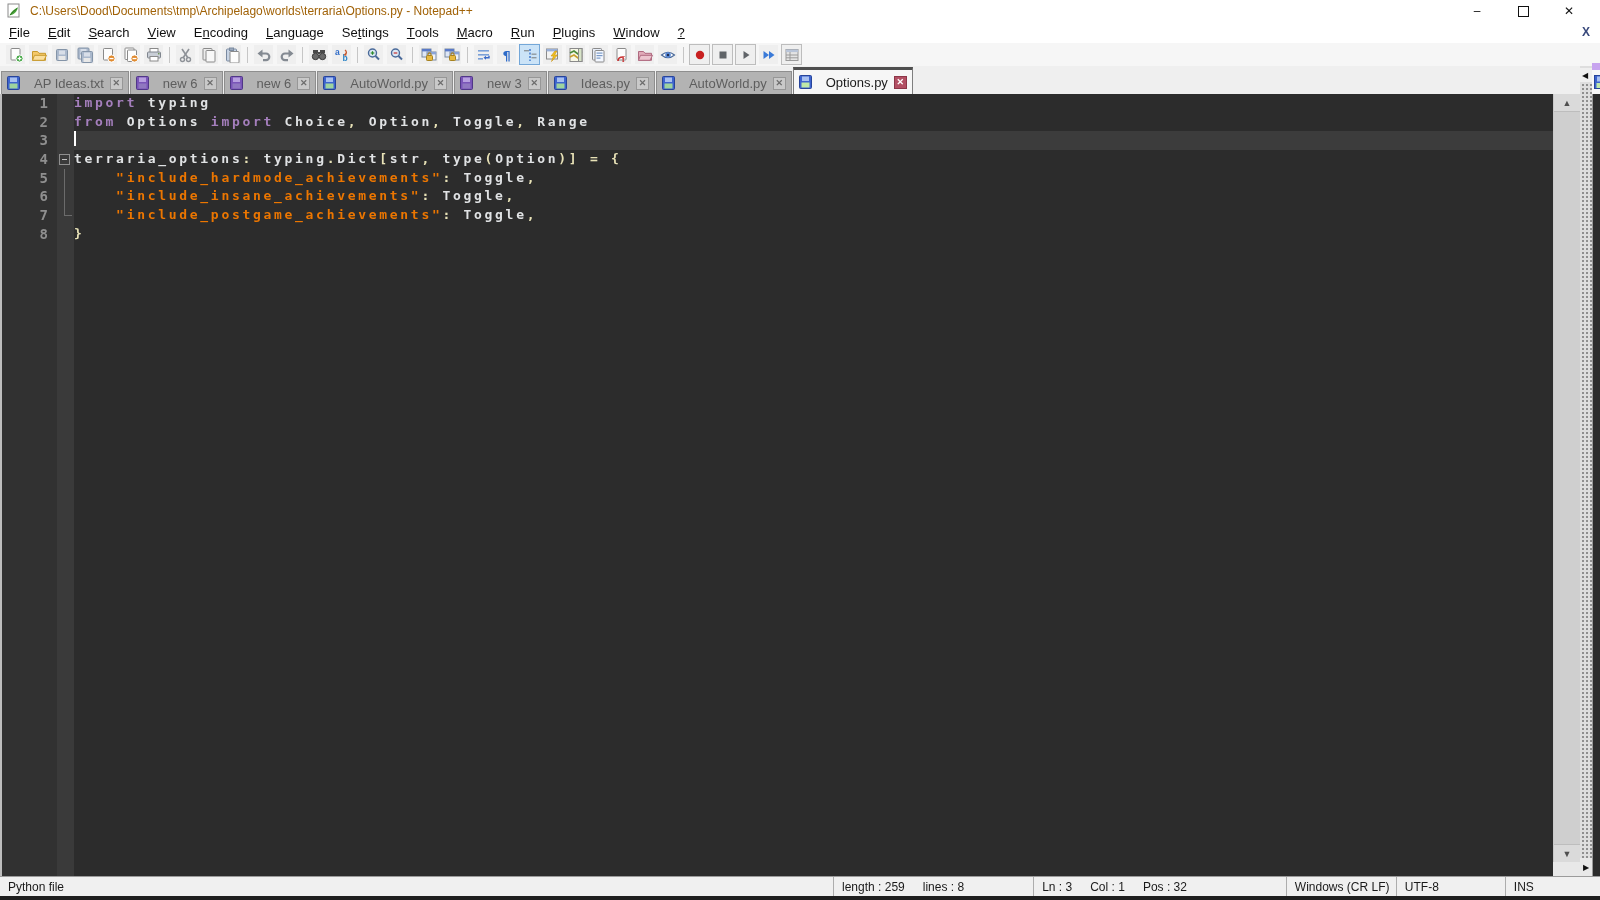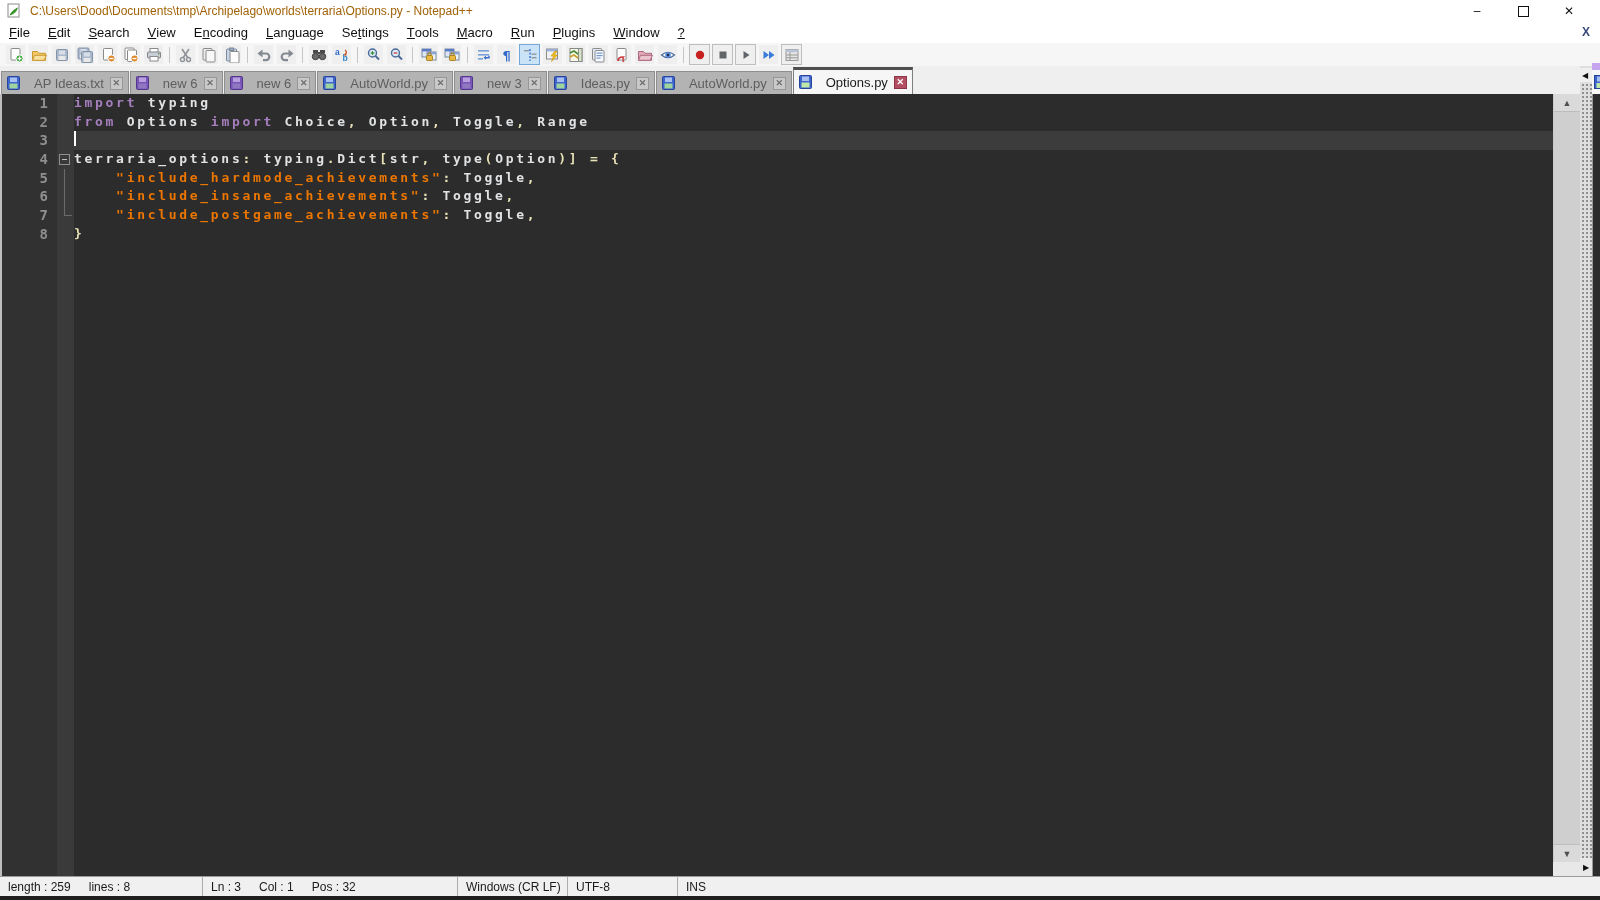--- a/index.html
+++ b/index.html
@@ -541,20 +541,23 @@
       <svg width="13" height="14" viewBox="0 0 13 14" style="margin:5px 0 0 2px">
         <rect x="0.5" y="0.5" width="12" height="13" fill="#3e64ce" stroke="#27449a"></rect>
         <rect x="3" y="1.5" width="7" height="5" fill="#a8c0f0"></rect>
         <rect x="2.5" y="8" width="8" height="5" fill="#bfe8a8"></rect>
       </svg>
     </div>
     <div class="sdark"></div>
   </div>
 
   <div class="statusbar">
+    <div class="ssec" style="width:841px">
+      <span>Python file</span>
+    </div>
     <div class="ssec" style="width:202px">
       <span>length : 259</span>
       <span>lines : 8</span>
     </div>
     <div class="ssec" style="width:255px">
       <span>Ln : 3</span>
       <span>Col : 1</span>
       <span>Pos : 32</span>
     </div>
     <div class="ssec" style="width:110px">

